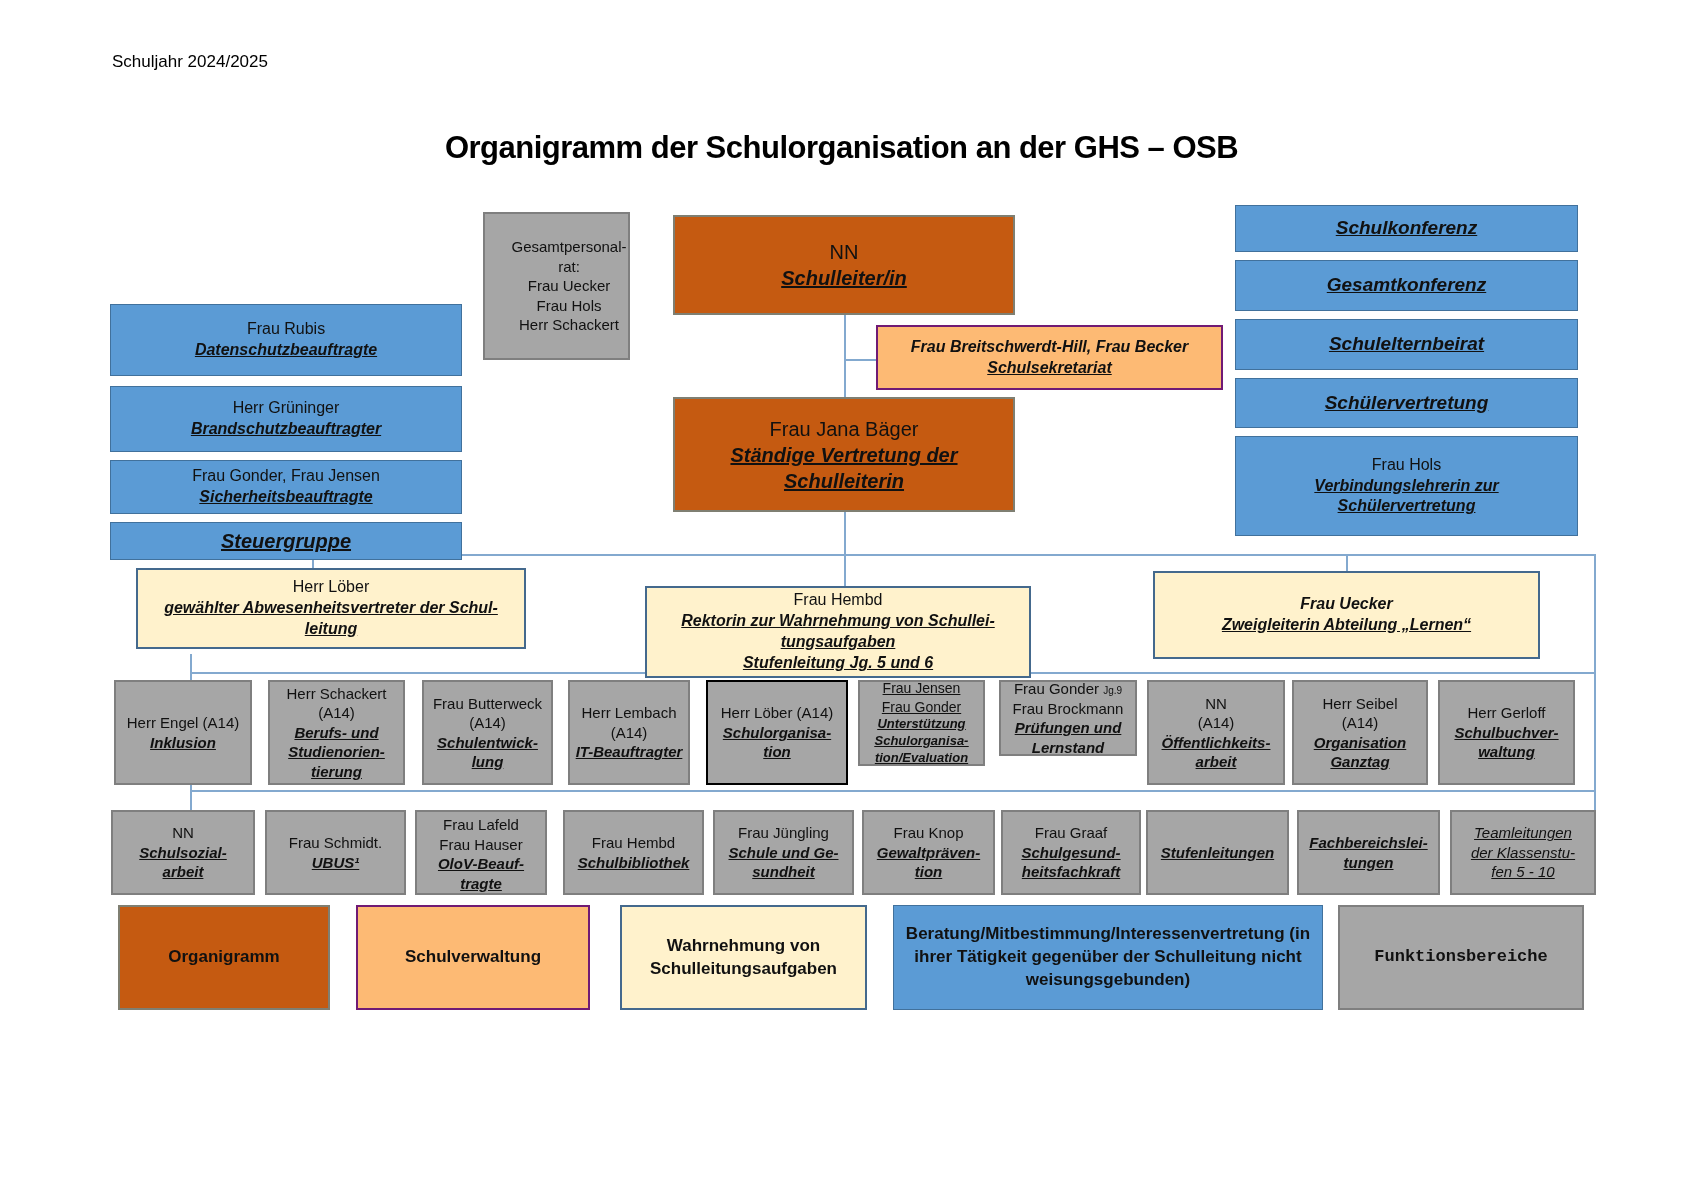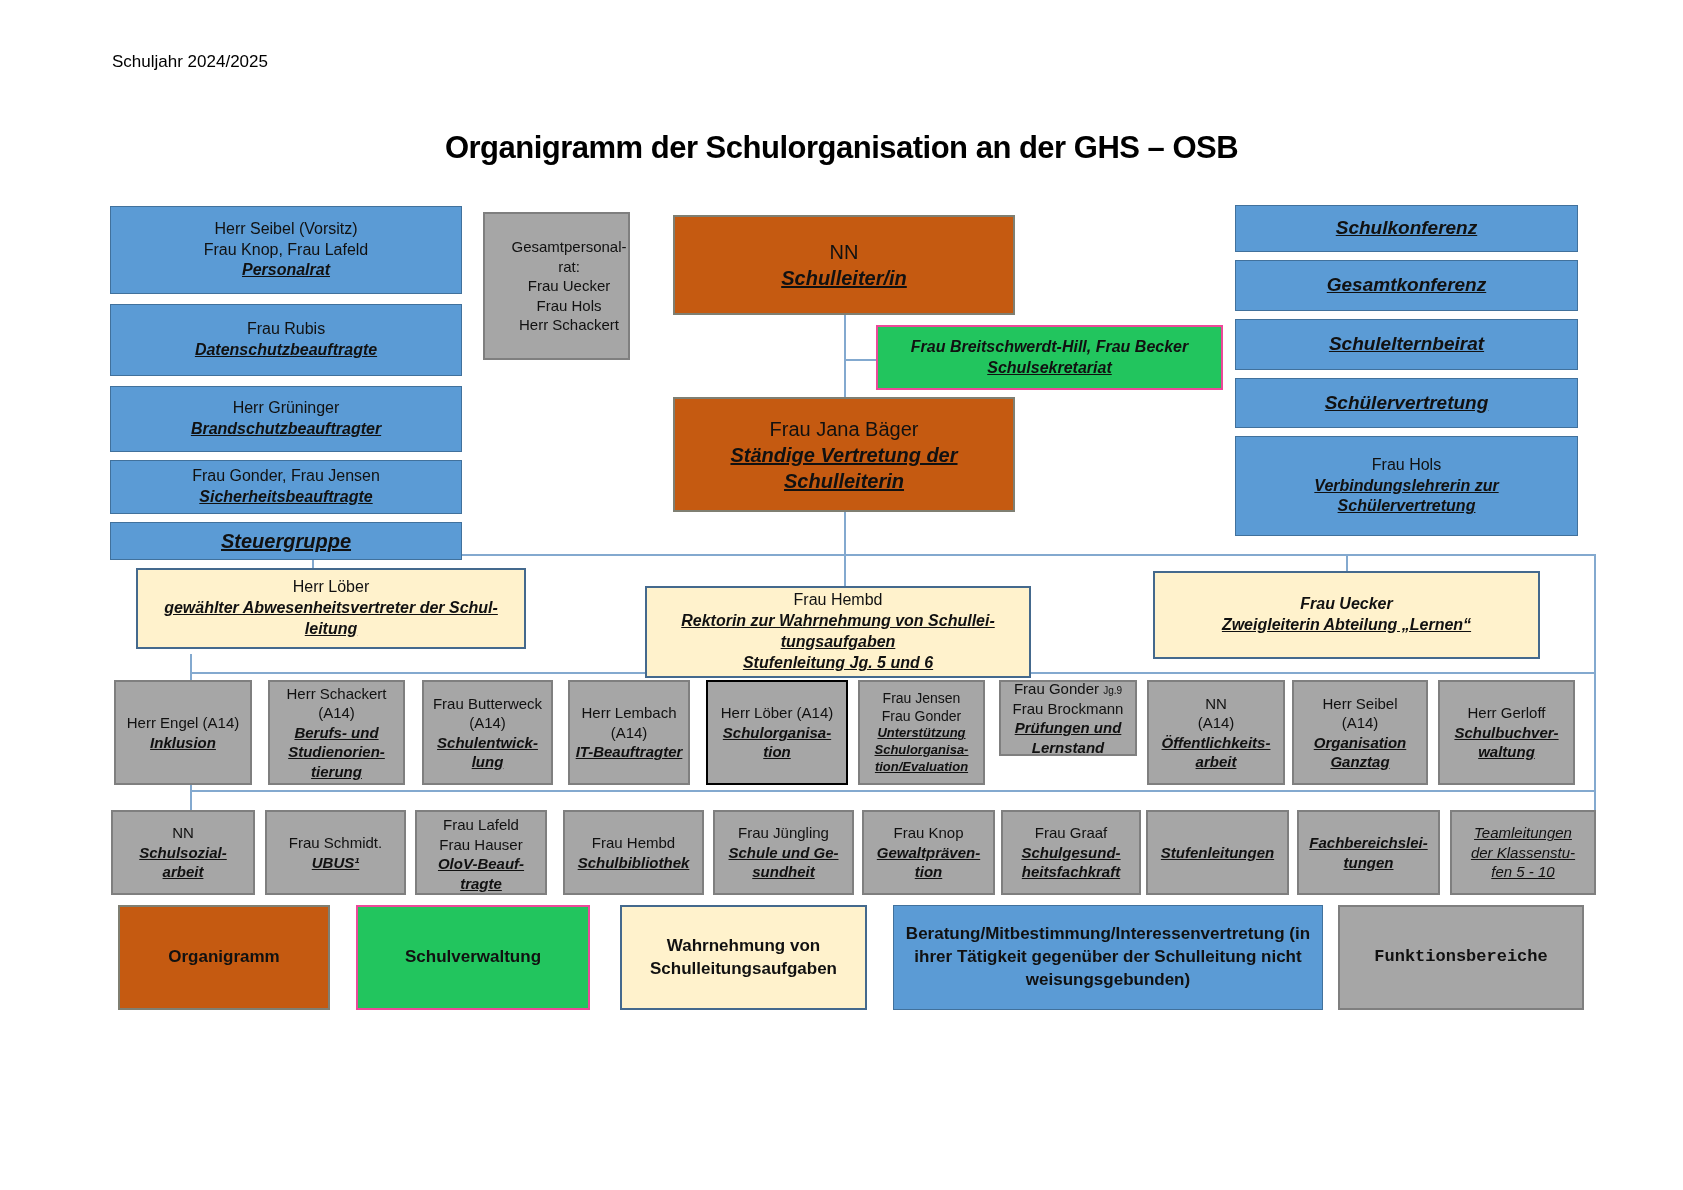--- a/index.html
+++ b/index.html
@@ -6,21 +6,21 @@
   #canvas{position:relative;width:1683px;height:1190px;background:#ffffff;overflow:hidden;
           font-family:"Liberation Sans","DejaVu Sans",sans-serif;color:#111;}
   .hdr-year{position:absolute;left:112px;top:52px;font-size:17px;color:#000;}
   .title{position:absolute;left:0;top:130px;width:1683px;text-align:center;
          font-size:31px;font-weight:bold;color:#000;letter-spacing:-0.5px;}
   .bx{position:absolute;box-sizing:border-box;display:flex;flex-direction:column;
       justify-content:center;align-items:center;text-align:center;overflow:hidden;
       padding:3px 6px;z-index:2;line-height:1.3;font-size:16px;}
   .blue{background:#5b9bd5;border:1.5px solid #41719c;}
   .orange{background:#c55a11;border:2px solid #7f7f72;}
-  .yellow{background:#22c55e;border:2px solid #ec4899;}
+  .yellow{background:#fdba74;border:2px solid #701a75;}
   .cream{background:#fff2cc;border:2px solid #44698d;}
   .gray{background:#a6a6a6;border:2px solid #7f7f7f;}
   .grayD{background:#a6a6a6;border:2.5px solid #000;}
   .ln{white-space:nowrap;}
   .p{font-style:normal;}
   .e{font-weight:bold;font-style:italic;text-decoration:underline;}
   .bi{font-weight:bold;font-style:italic;}
   .iu{font-style:italic;text-decoration:underline;}
   .fs15{font-size:15px;}
   .fs19{font-size:19px;}
@@ -43,25 +43,20 @@
   <div class="conn" style="left:844px;top:512px;width:1.5px;height:42px;"></div>
   <div class="conn" style="left:462px;top:554px;width:1132px;height:1.5px;"></div>
   <div class="conn" style="left:312px;top:560px;width:1.5px;height:13px;"></div>
   <div class="conn" style="left:844px;top:554px;width:1.5px;height:32px;"></div>
   <div class="conn" style="left:1346px;top:554px;width:1.5px;height:17px;"></div>
   <div class="conn" style="left:1594px;top:554px;width:1.5px;height:256px;"></div>
   <div class="conn" style="left:190px;top:654px;width:1.5px;height:156px;"></div>
   <div class="conn" style="left:190px;top:672px;width:1404px;height:1.5px;"></div>
   <div class="conn" style="left:190px;top:790px;width:1404px;height:1.5px;"></div>
 
-  <div class="bx blue" style="left:110px;top:206px;width:352px;height:88px;">
-    <div class="ln p">Herr Seibel (Vorsitz)</div>
-    <div class="ln p">Frau Knop, Frau Lafeld</div>
-    <div class="ln e">Personalrat</div>
-  </div>
   <div class="bx blue" style="left:110px;top:304px;width:352px;height:72px;">
     <div class="ln p">Frau Rubis</div>
     <div class="ln e">Datenschutzbeauftragte</div>
   </div>
   <div class="bx blue" style="left:110px;top:386px;width:352px;height:66px;">
     <div class="ln p">Herr Grüninger</div>
     <div class="ln e">Brandschutzbeauftragter</div>
   </div>
   <div class="bx blue" style="left:110px;top:460px;width:352px;height:54px;">
     <div class="ln p">Frau Gonder, Frau Jensen</div>
@@ -147,21 +142,21 @@
   <div class="bx gray fs15" style="left:568px;top:680px;width:122px;height:105px;">
     <div class="ln p">Herr Lembach</div>
     <div class="ln p">(A14)</div>
     <div class="ln e">IT-Beauftragter</div>
   </div>
   <div class="bx grayD fs15" style="left:706px;top:680px;width:142px;height:105px;">
     <div class="ln p">Herr Löber (A14)</div>
     <div class="ln e">Schulorganisa-</div>
     <div class="ln e">tion</div>
   </div>
-  <div class="bx gray" style="left:858px;top:680px;width:127px;height:105px;font-size:14px;">
+  <div class="bx gray" style="left:858px;top:680px;width:127px;height:86px;font-size:14px;text-decoration:underline;">
     <div class="ln p">Frau Jensen</div>
     <div class="ln p">Frau Gonder</div>
     <div class="ln e sm">Unterstützung</div>
     <div class="ln e sm">Schulorganisa-</div>
     <div class="ln e sm">tion/Evaluation</div>
   </div>
   <div class="bx gray fs15" style="left:999px;top:680px;width:138px;height:76px;">
     <div class="ln p"><span>Frau Gonder</span> <span class="suffix">Jg.9</span></div>
     <div class="ln p">Frau Brockmann</div>
     <div class="ln e">Prüfungen und</div>

